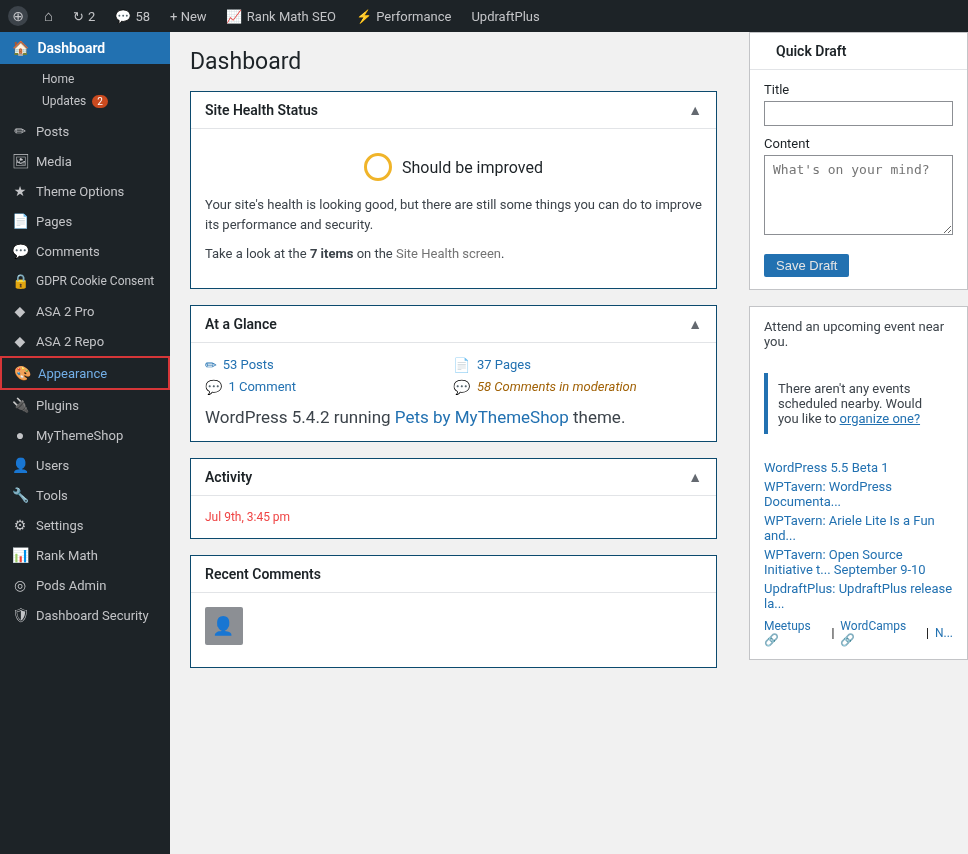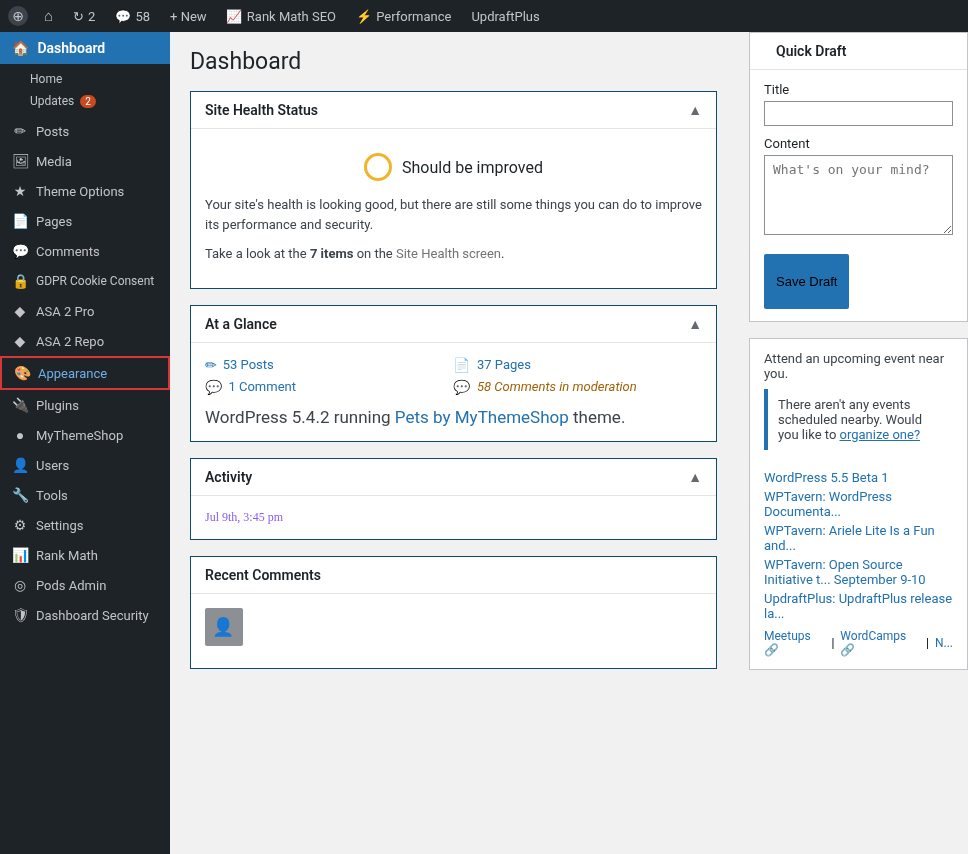--- a/index.html
+++ b/index.html
@@ -174,42 +174,42 @@
       padding: 6px 8px;
       font-size: 13px;
       min-height: 80px;
       resize: vertical;
       color: #8c8f94;
       margin-bottom: 16px;
       outline: none;
     }
     .btn-save-draft {
       background: #2271b1;
-      color: #000000;
+      color: #e5e5e5;
       border: none;
-      padding: 20px 12px;
+      padding: 4px 12px;
       font-size: 13px;
       cursor: pointer;
       border-radius: 2px;
     }
-    .events-desc { font-size: 13px; color: #3c434a; margin-bottom: 8px; }
+    .events-desc { font-size: 13px; color: #3c434a; margin-bottom: 24px; }
     .events-no-events {
       border-left: 4px solid #2271b1;
       padding: 8px 10px;
       font-size: 13px;
       color: #3c434a;
-      margin-bottom: 20px;
+      margin-bottom: 26px;
     }
     .events-no-events a { color: #2271b1; }
     .event-link { display: block; color: #2271b1; font-size: 13px; margin-bottom: 4px; text-decoration: none; }
     .events-footer { display: flex; gap: 6px; align-items: center; margin-top: 8px; font-size: 12px; }
     .events-footer a { color: #2271b1; text-decoration: none; display: flex; align-items: center; gap: 2px; }
 
     
-    .activity-time { font-size: 12px; color: #8b5cf6; font-family: Liberation Serif, serif; }
+    .activity-time { font-size: 12px; color: #ef4444; }
 
     
     .comment-row { display: flex; gap: 10px; align-items: flex-start; margin-bottom: 8px; }
     .comment-avatar {
       width: 38px; height: 38px;
       background: #8c8f94;
       border-radius: 2px;
       flex-shrink: 0;
       display: flex; align-items: center; justify-content: center;
       color: #fff; font-size: 18px;
@@ -260,21 +260,21 @@
   </div>
 </div>
 
 <div id="layout">
 
   <div id="sidebar">
     <div class="sidebar-dashboard">
       <span>🏠</span>
       <span>Dashboard</span>
     </div>
-    <div style="padding: 4px 0;">
+    <div style="padding: 4px 12px;">
       <div class="sidebar-submenu-label">Home</div>
       <div class="sidebar-submenu-label" style="display:flex;align-items:center;gap:6px;">
         <span>Updates</span>
         <span class="sidebar-badge">2</span>
       </div>
     </div>
 
     <div class="sidebar-item">
       <span class="sidebar-icon">✏</span>
       <span>Posts</span>

